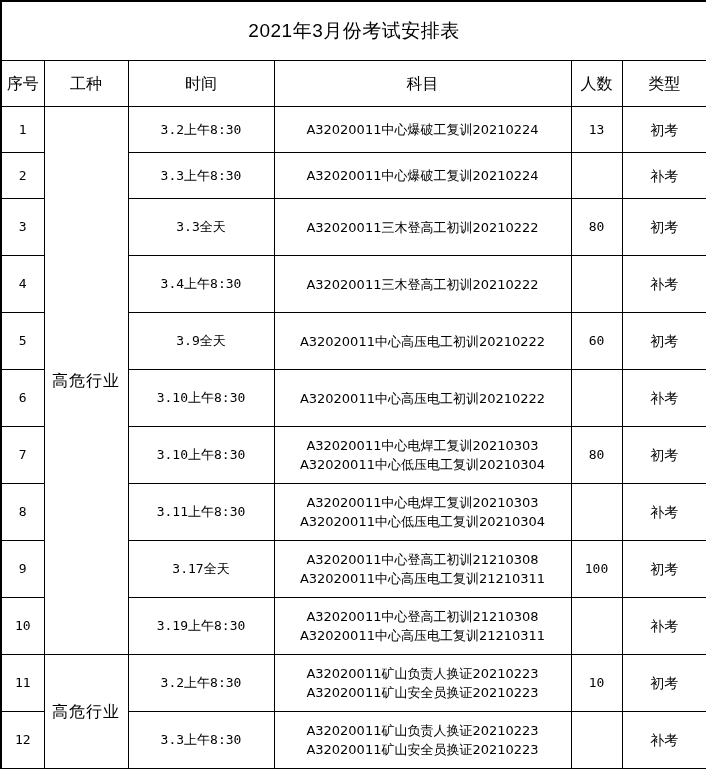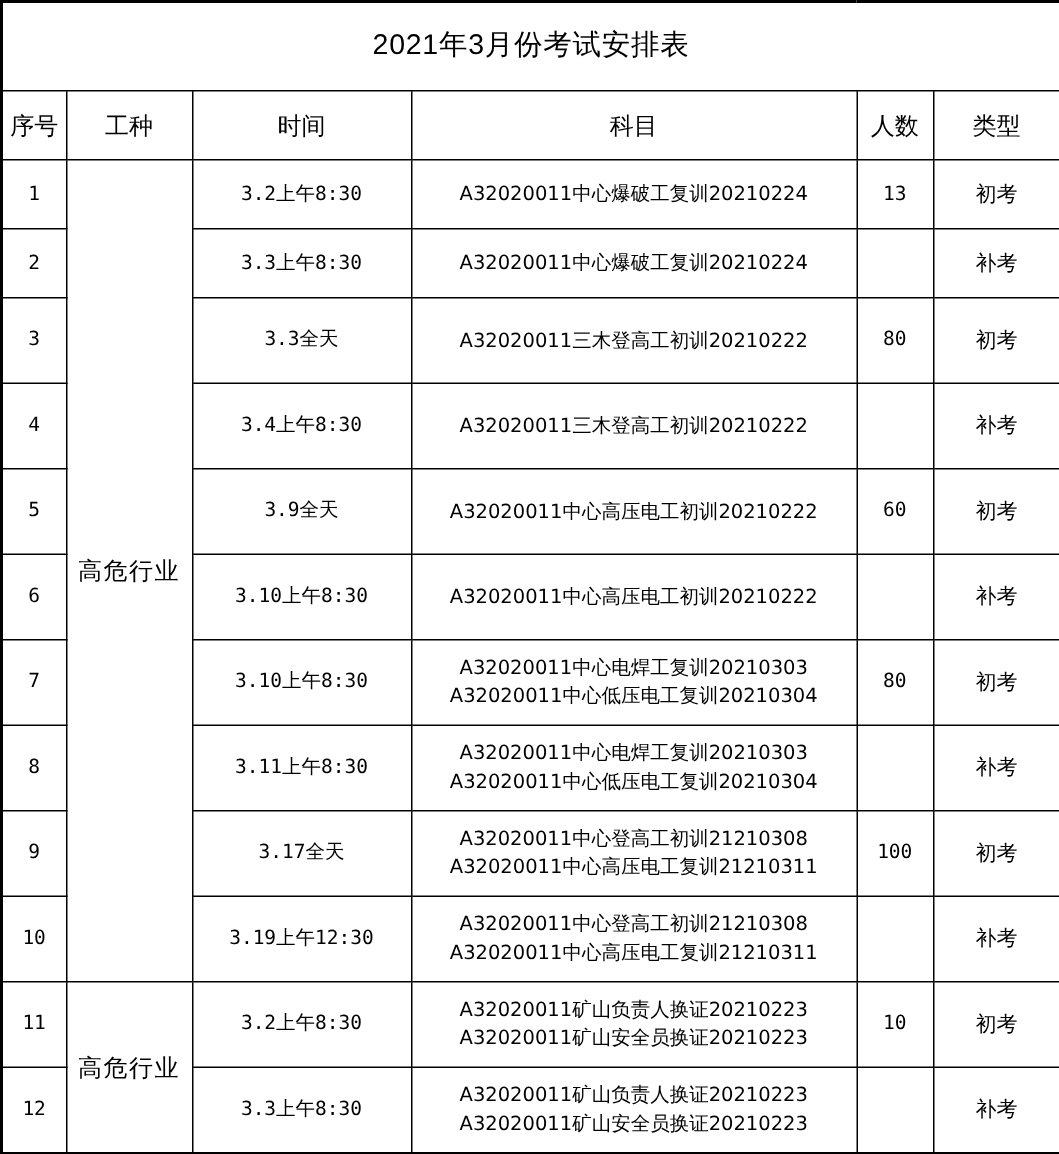--- a/index.html
+++ b/index.html
@@ -144,21 +144,21 @@
     <td class="subj">
       <div>A32020011中心登高工初训21210308</div>
       <div>A32020011中心高压电工复训21210311</div>
     </td>
     <td class="mono">100</td>
     <td>初考</td>
   </tr>
 
   <tr class="r-tall">
     <td class="mono">10</td>
-    <td class="mono">3.19上午12:30</td>
+    <td class="mono">3.19上午8:30</td>
     <td class="subj">
       <div>A32020011中心登高工初训21210308</div>
       <div>A32020011中心高压电工复训21210311</div>
     </td>
     <td class="mono"></td>
     <td>补考</td>
   </tr>
 
   <tr class="r-tall">
     <td class="mono">11</td>

